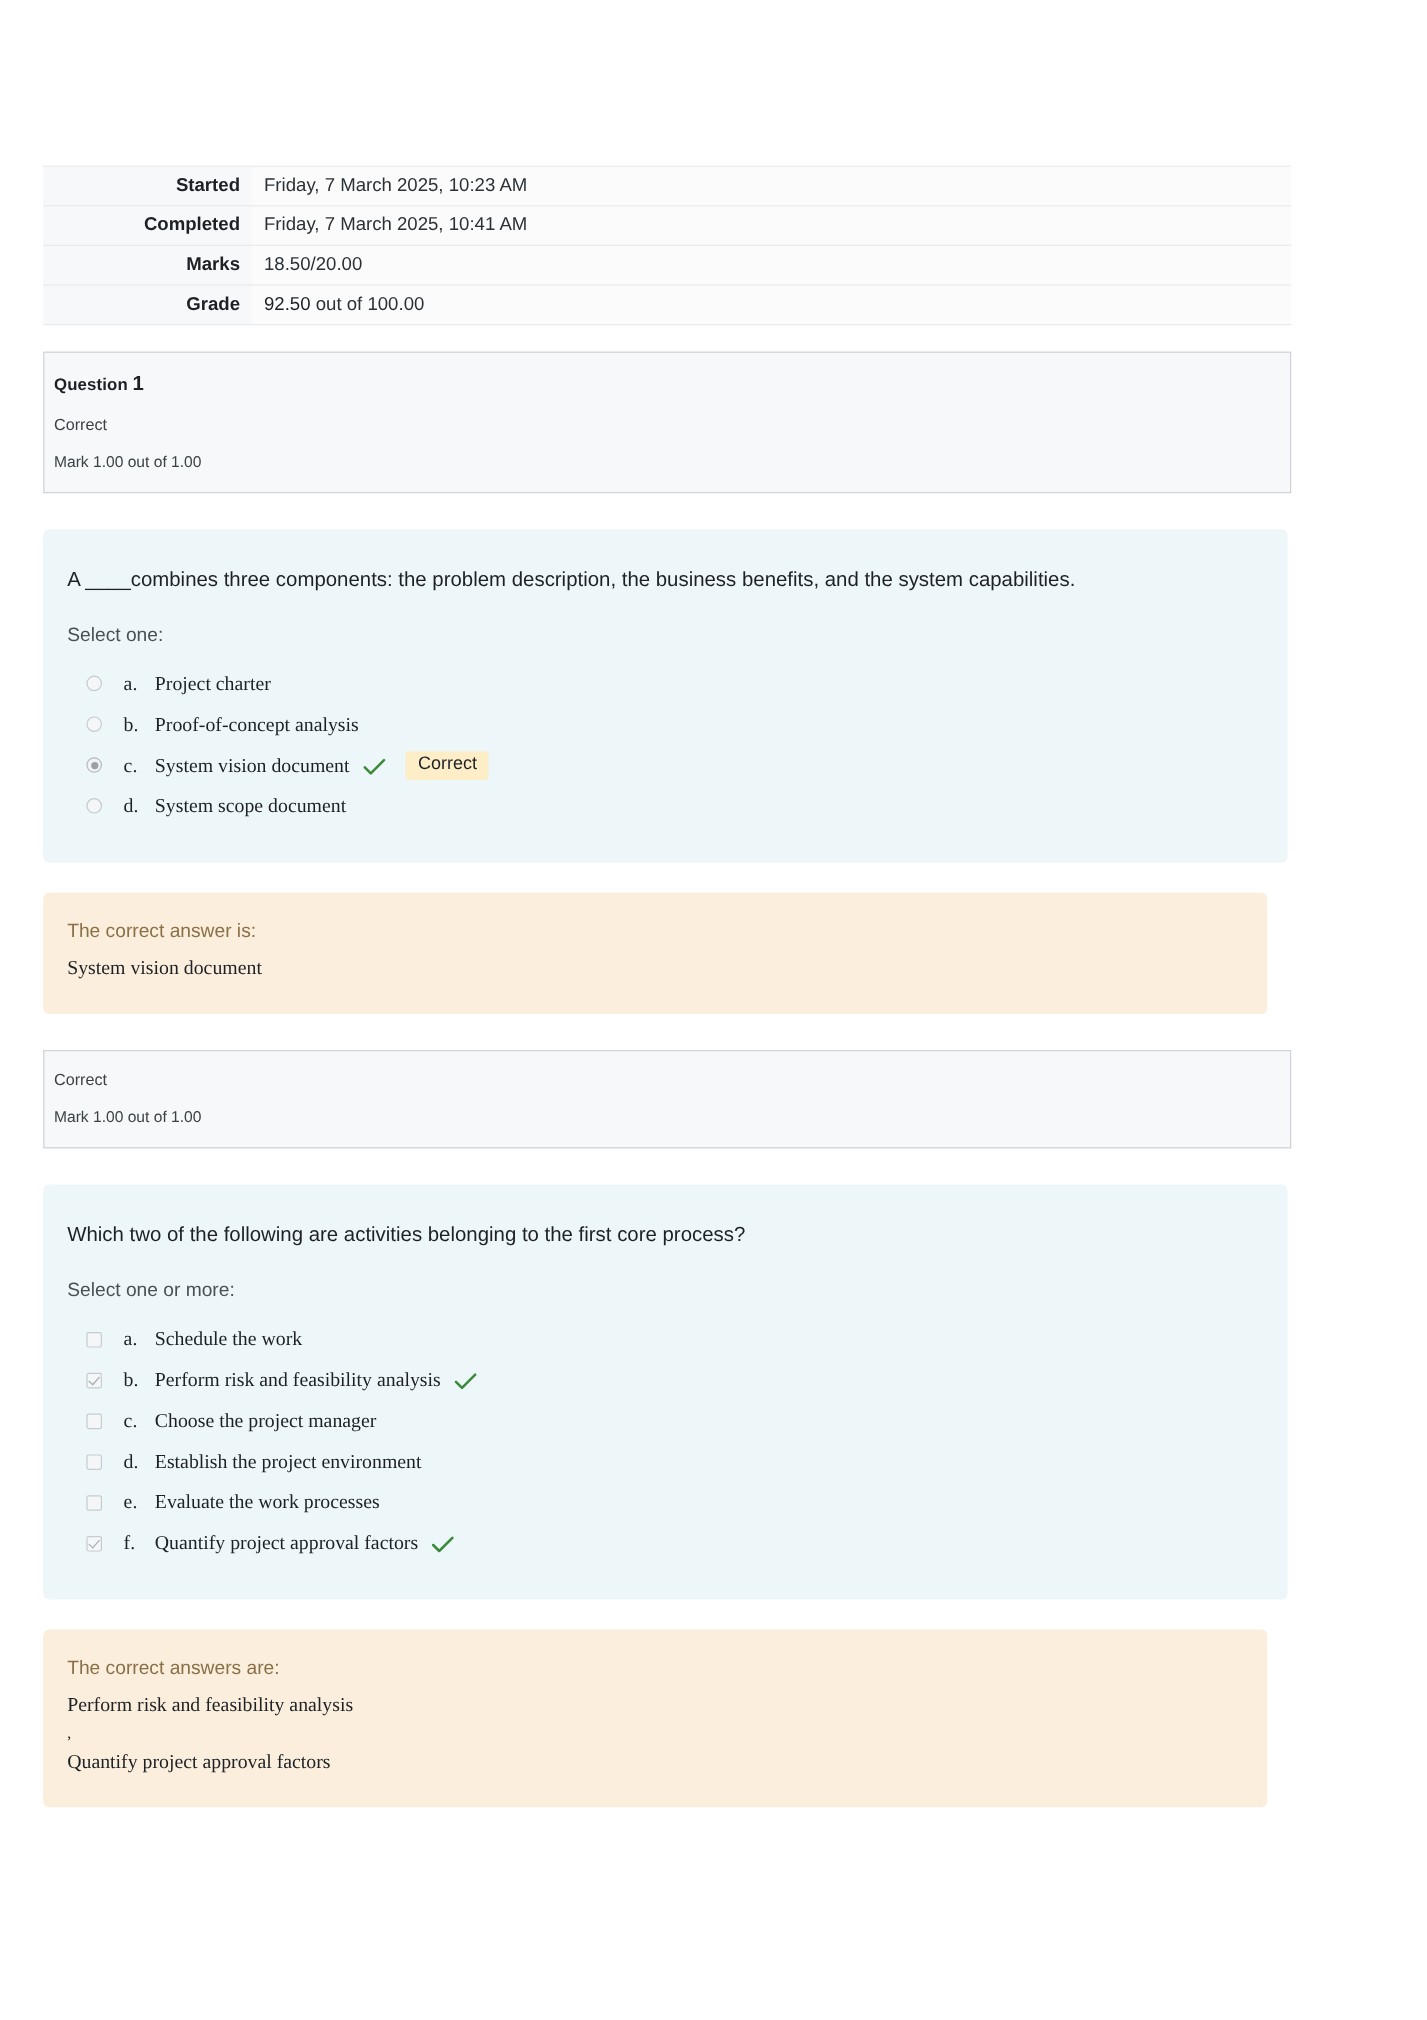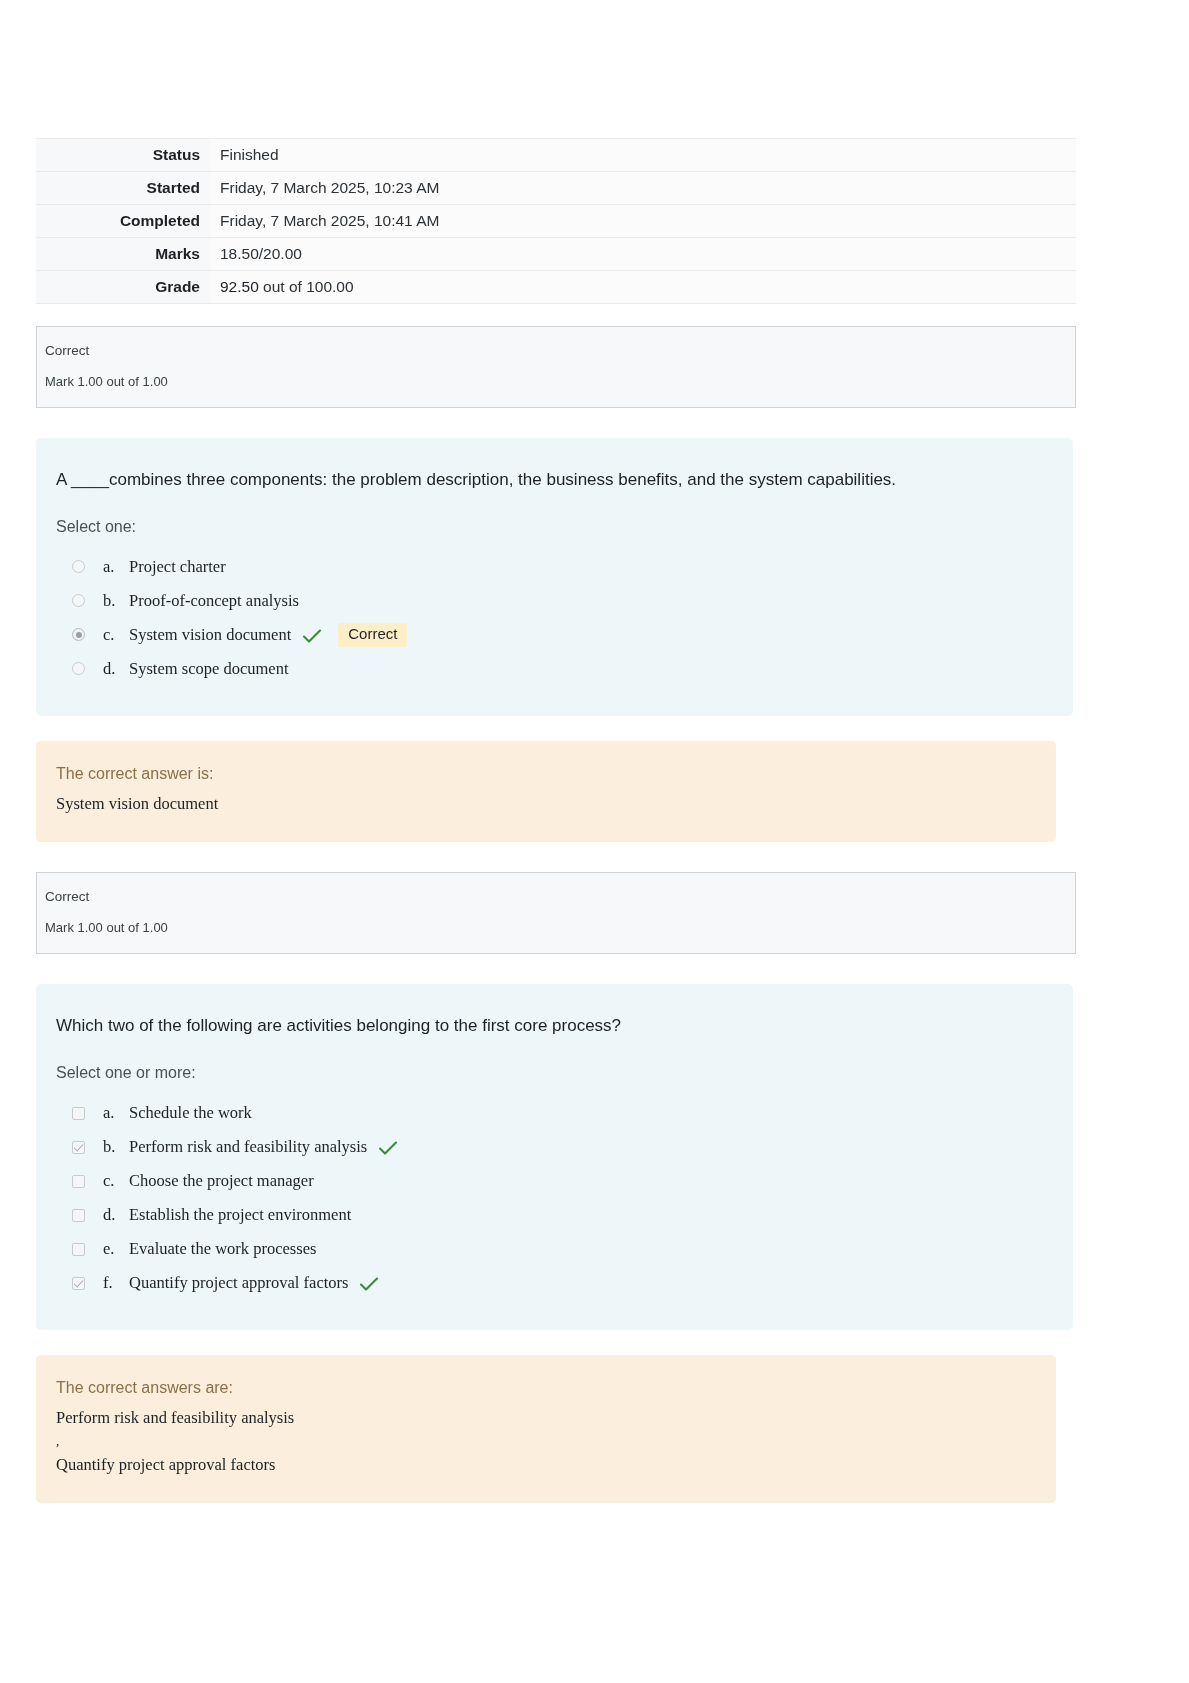--- a/index.html
+++ b/index.html
@@ -213,44 +213,41 @@
     line-height: 1.6;
   }
 </style>
 </head>
 <body>
 
 <div class="page">
 
   <table class="summary-table">
     <tbody>
-      <tr>
-        <th>Status</th>
-        <td>Finished</td>
-      </tr>
       <tr>
         <th>Started</th>
         <td>Friday, 7 March 2025, 10:23 AM</td>
       </tr>
       <tr>
         <th>Completed</th>
         <td>Friday, 7 March 2025, 10:41 AM</td>
       </tr>
       <tr>
         <th>Marks</th>
         <td>18.50/20.00</td>
       </tr>
       <tr>
         <th>Grade</th>
         <td><b>92.50</b><span> out of 100.00</span></td>
       </tr>
     </tbody>
   </table>
 
   <div class="qheader">
+    <div class="qheader-title"><span>Question</span> <span class="qnum">1</span></div>
     <div class="qheader-state">Correct</div>
     <div class="qheader-mark">Mark 1.00 out of 1.00</div>
   </div>
 
   <div class="qbody">
     <div class="qtext">A ____combines three components: the problem description, the business benefits, and the system capabilities.</div>
     <div class="prompt">Select one:</div>
     <ul class="answers">
       <li class="ans-row">
         <span class="ctrl radio"></span>

